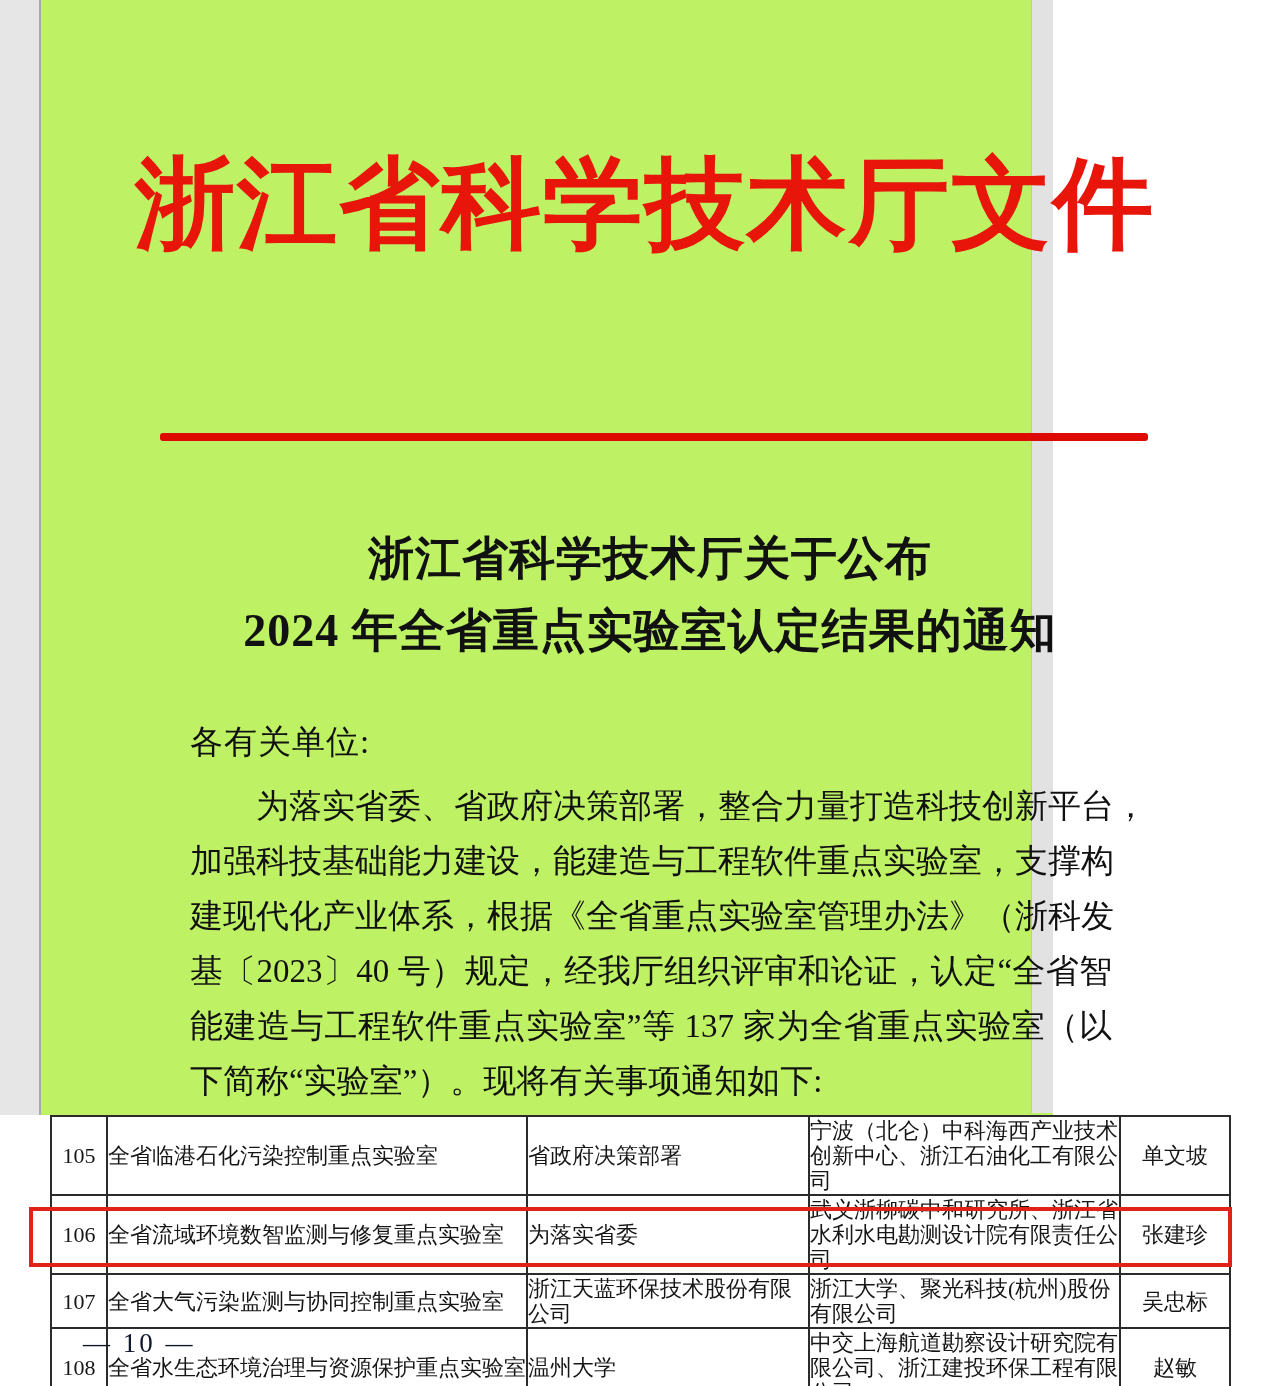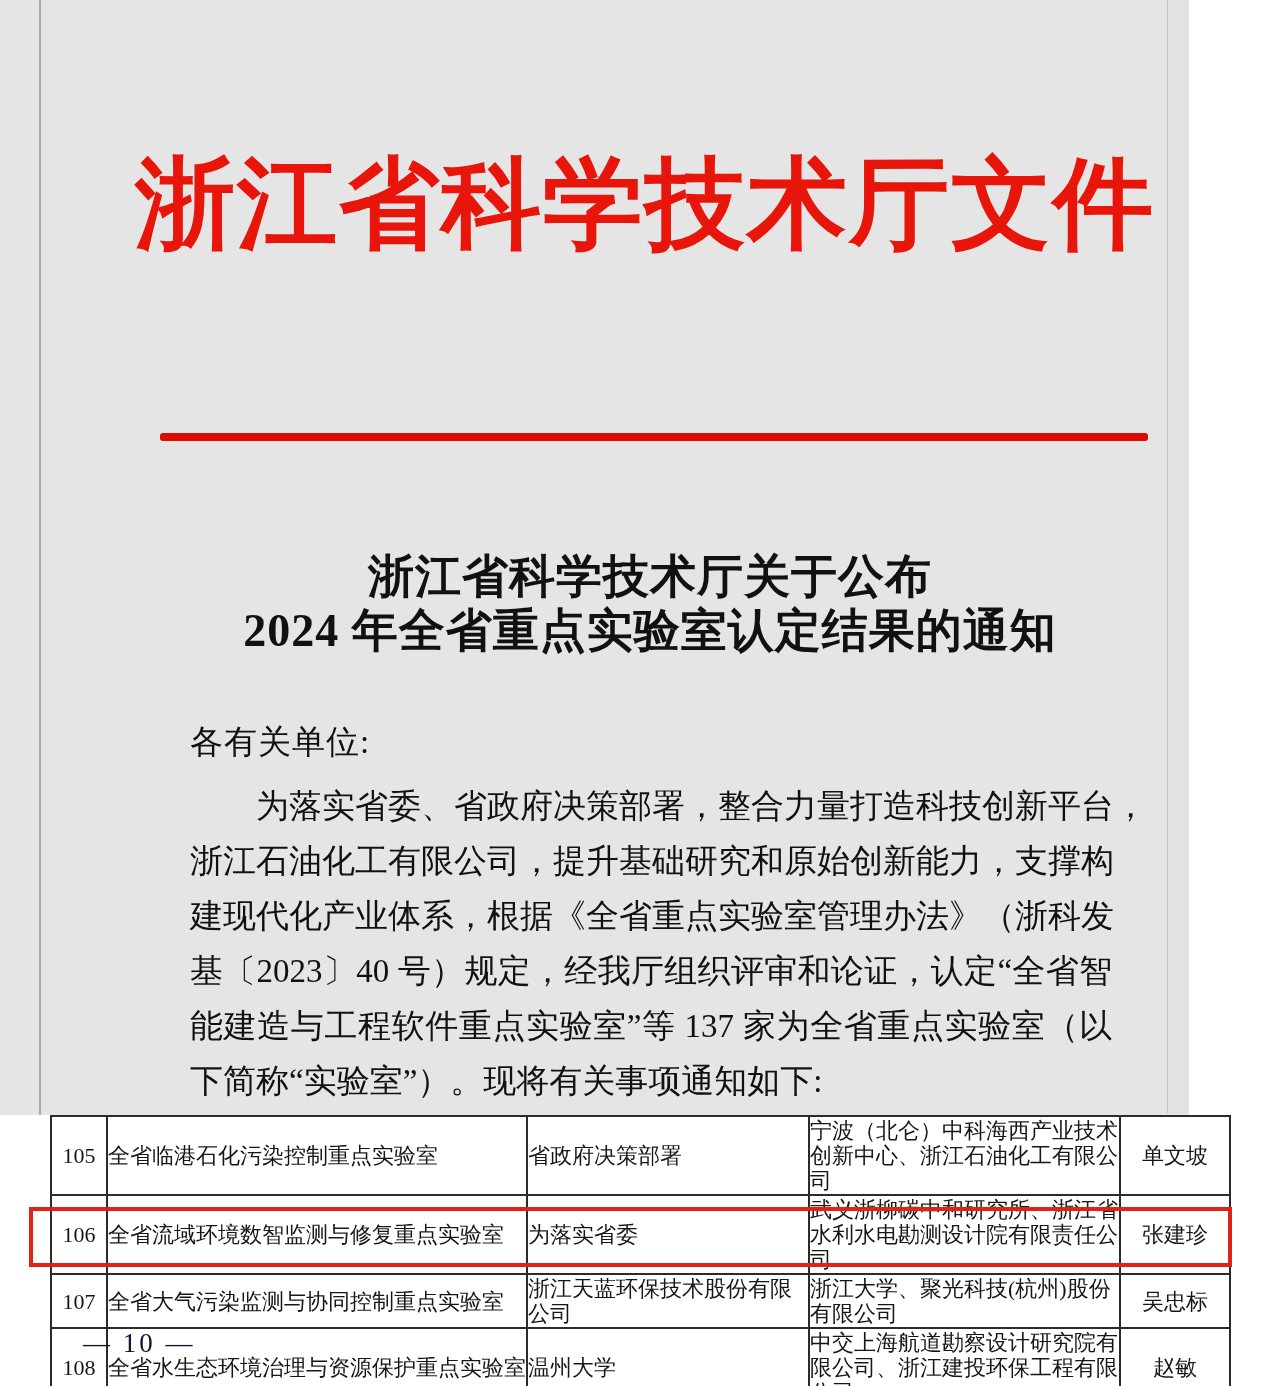--- a/index.html
+++ b/index.html
@@ -6,21 +6,21 @@
   html, body { width: 1269px; height: 1386px; }
   body {
     position: relative;
     background: #ffffff;
     font-family: "Liberation Serif", "DejaVu Serif", serif;
     color: #111111;
     overflow: hidden;
   }
 
   
-  .top-section { position: absolute; left: 0; top: 0; width: 1189px; height: 1115px; background: #e5e5e5; }
+  .top-section { position: absolute; left: 0; top: 0; width: 1053px; height: 1115px; background: #bef264; }
   .margin-strip-left {
     position: absolute; left: 0; top: 0; width: 41px; height: 1115px;
     background: #e6e6e6; border-right: 2px solid #a8a8a8;
   }
   .margin-strip-right {
     position: absolute; right: 0; top: 0; width: 22px; height: 1113px;
     background: #e2e2e2; border-left: 1px solid #c3c3c3;
   }
 
   .letterhead-title {
@@ -32,21 +32,21 @@
     position: absolute; left: 45px; top: 352px; width: 1210px;
     text-align: center; font-size: 31px; color: #1a1a1a; letter-spacing: 1px;
   }
   .red-rule {
     position: absolute; left: 160px; top: 433px; width: 988px; height: 8px;
     background: #dd0a00; border-radius: 3px;
   }
 
   .notice-title-1 {
     position: absolute; left: 45px; top: 528px; width: 1210px;
-    text-align: center; font-size: 46px; font-weight: bold; letter-spacing: 1px; margin-top: 18px;
+    text-align: center; font-size: 46px; font-weight: bold; letter-spacing: 1px;
   }
   .notice-title-2 {
     position: absolute; left: 45px; top: 600px; width: 1210px;
     text-align: center; font-size: 46px; font-weight: bold; letter-spacing: 1px;
   }
 
   .salutation {
     position: absolute; left: 190px; top: 720px;
     font-size: 33px; letter-spacing: 1px;
   }
@@ -110,21 +110,21 @@
   <div class="letterhead-title">浙江省科学技术厅文件</div>
   <div class="red-rule"></div>
 
   <div class="notice-title-1">浙江省科学技术厅关于公布</div>
   <div class="notice-title-2">2024 年全省重点实验室认定结果的通知</div>
 
   <div class="salutation">各有关单位:</div>
 
   <div class="body-text">
     <div class="body-line first">为落实省委、省政府决策部署，整合力量打造科技创新平台，</div>
-    <div class="body-line">浙江石油化工有限公司，提升基础研究和原始创新能力，支撑构</div>
+    <div class="body-line">加强科技基础能力建设，能建造与工程软件重点实验室，支撑构</div>
     <div class="body-line">建现代化产业体系，根据《全省重点实验室管理办法》（浙科发</div>
     <div class="body-line">基〔2023〕40 号）规定，经我厅组织评审和论证，认定“全省智</div>
     <div class="body-line">能建造与工程软件重点实验室”等 137 家为全省重点实验室（以</div>
     <div class="body-line last">下简称“实验室”）。现将有关事项通知如下:</div>
   </div>
 </div>
 
 <div class="table-section">
   <table class="lab-table">
     <tbody>

